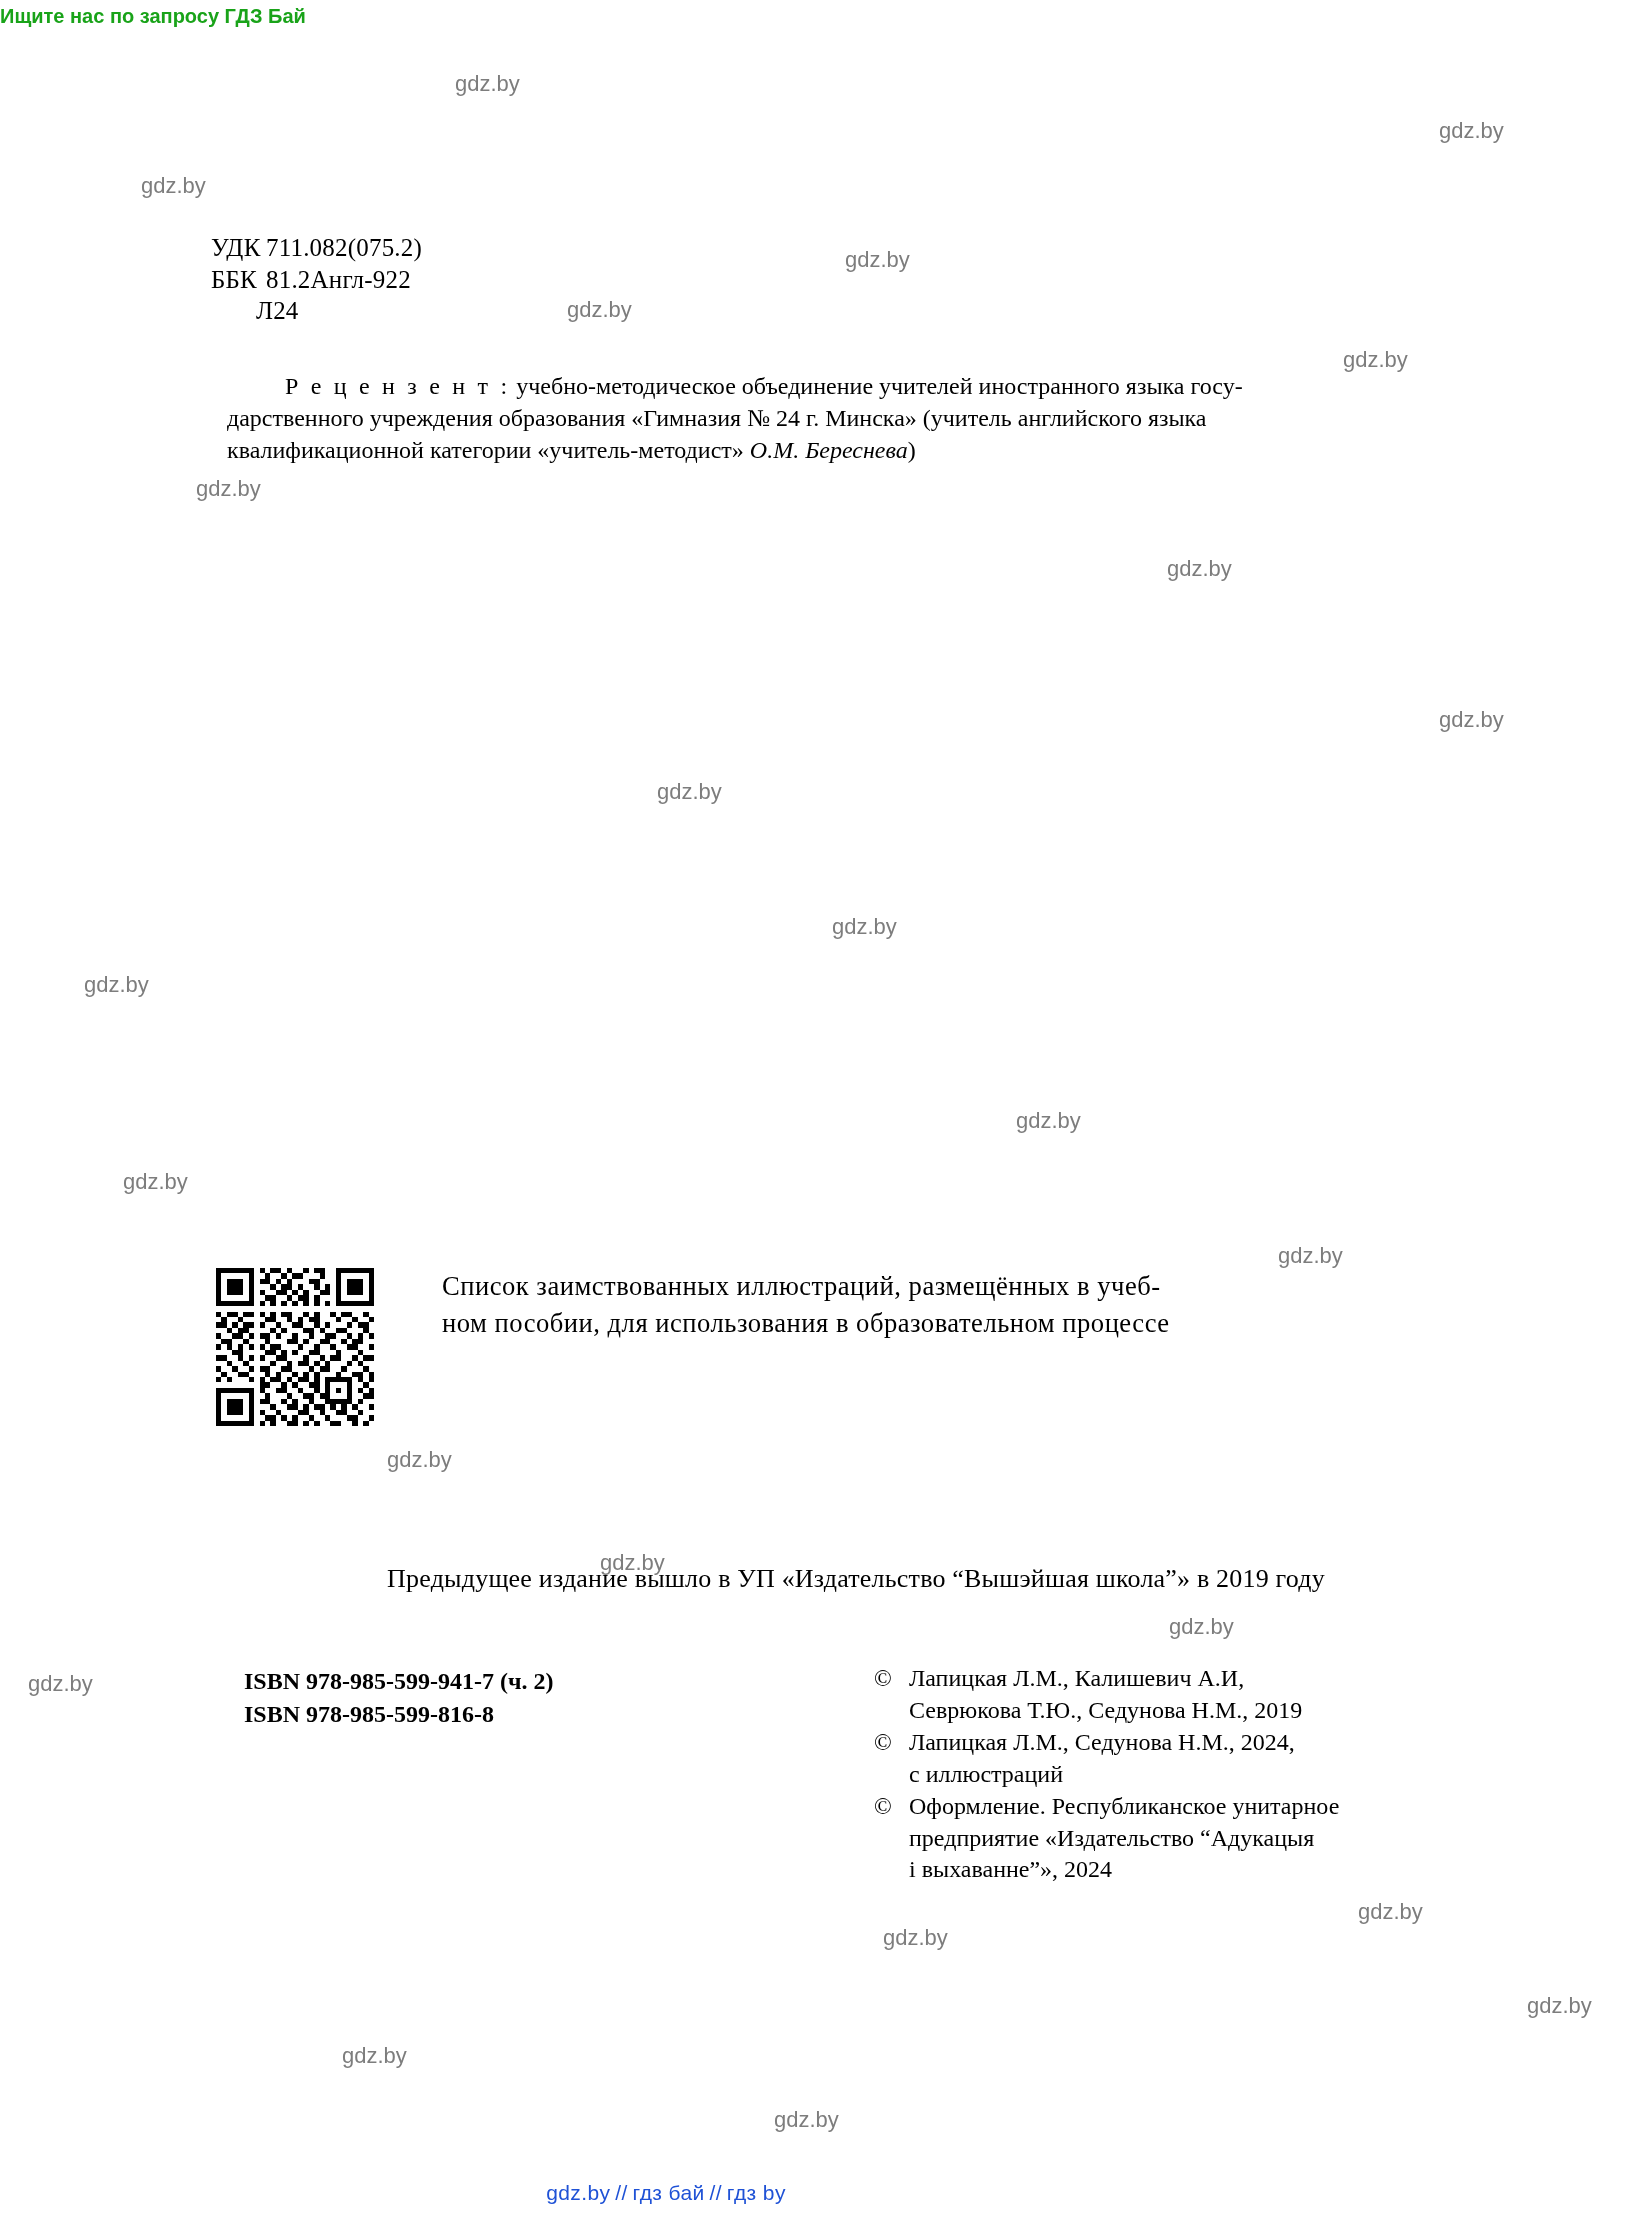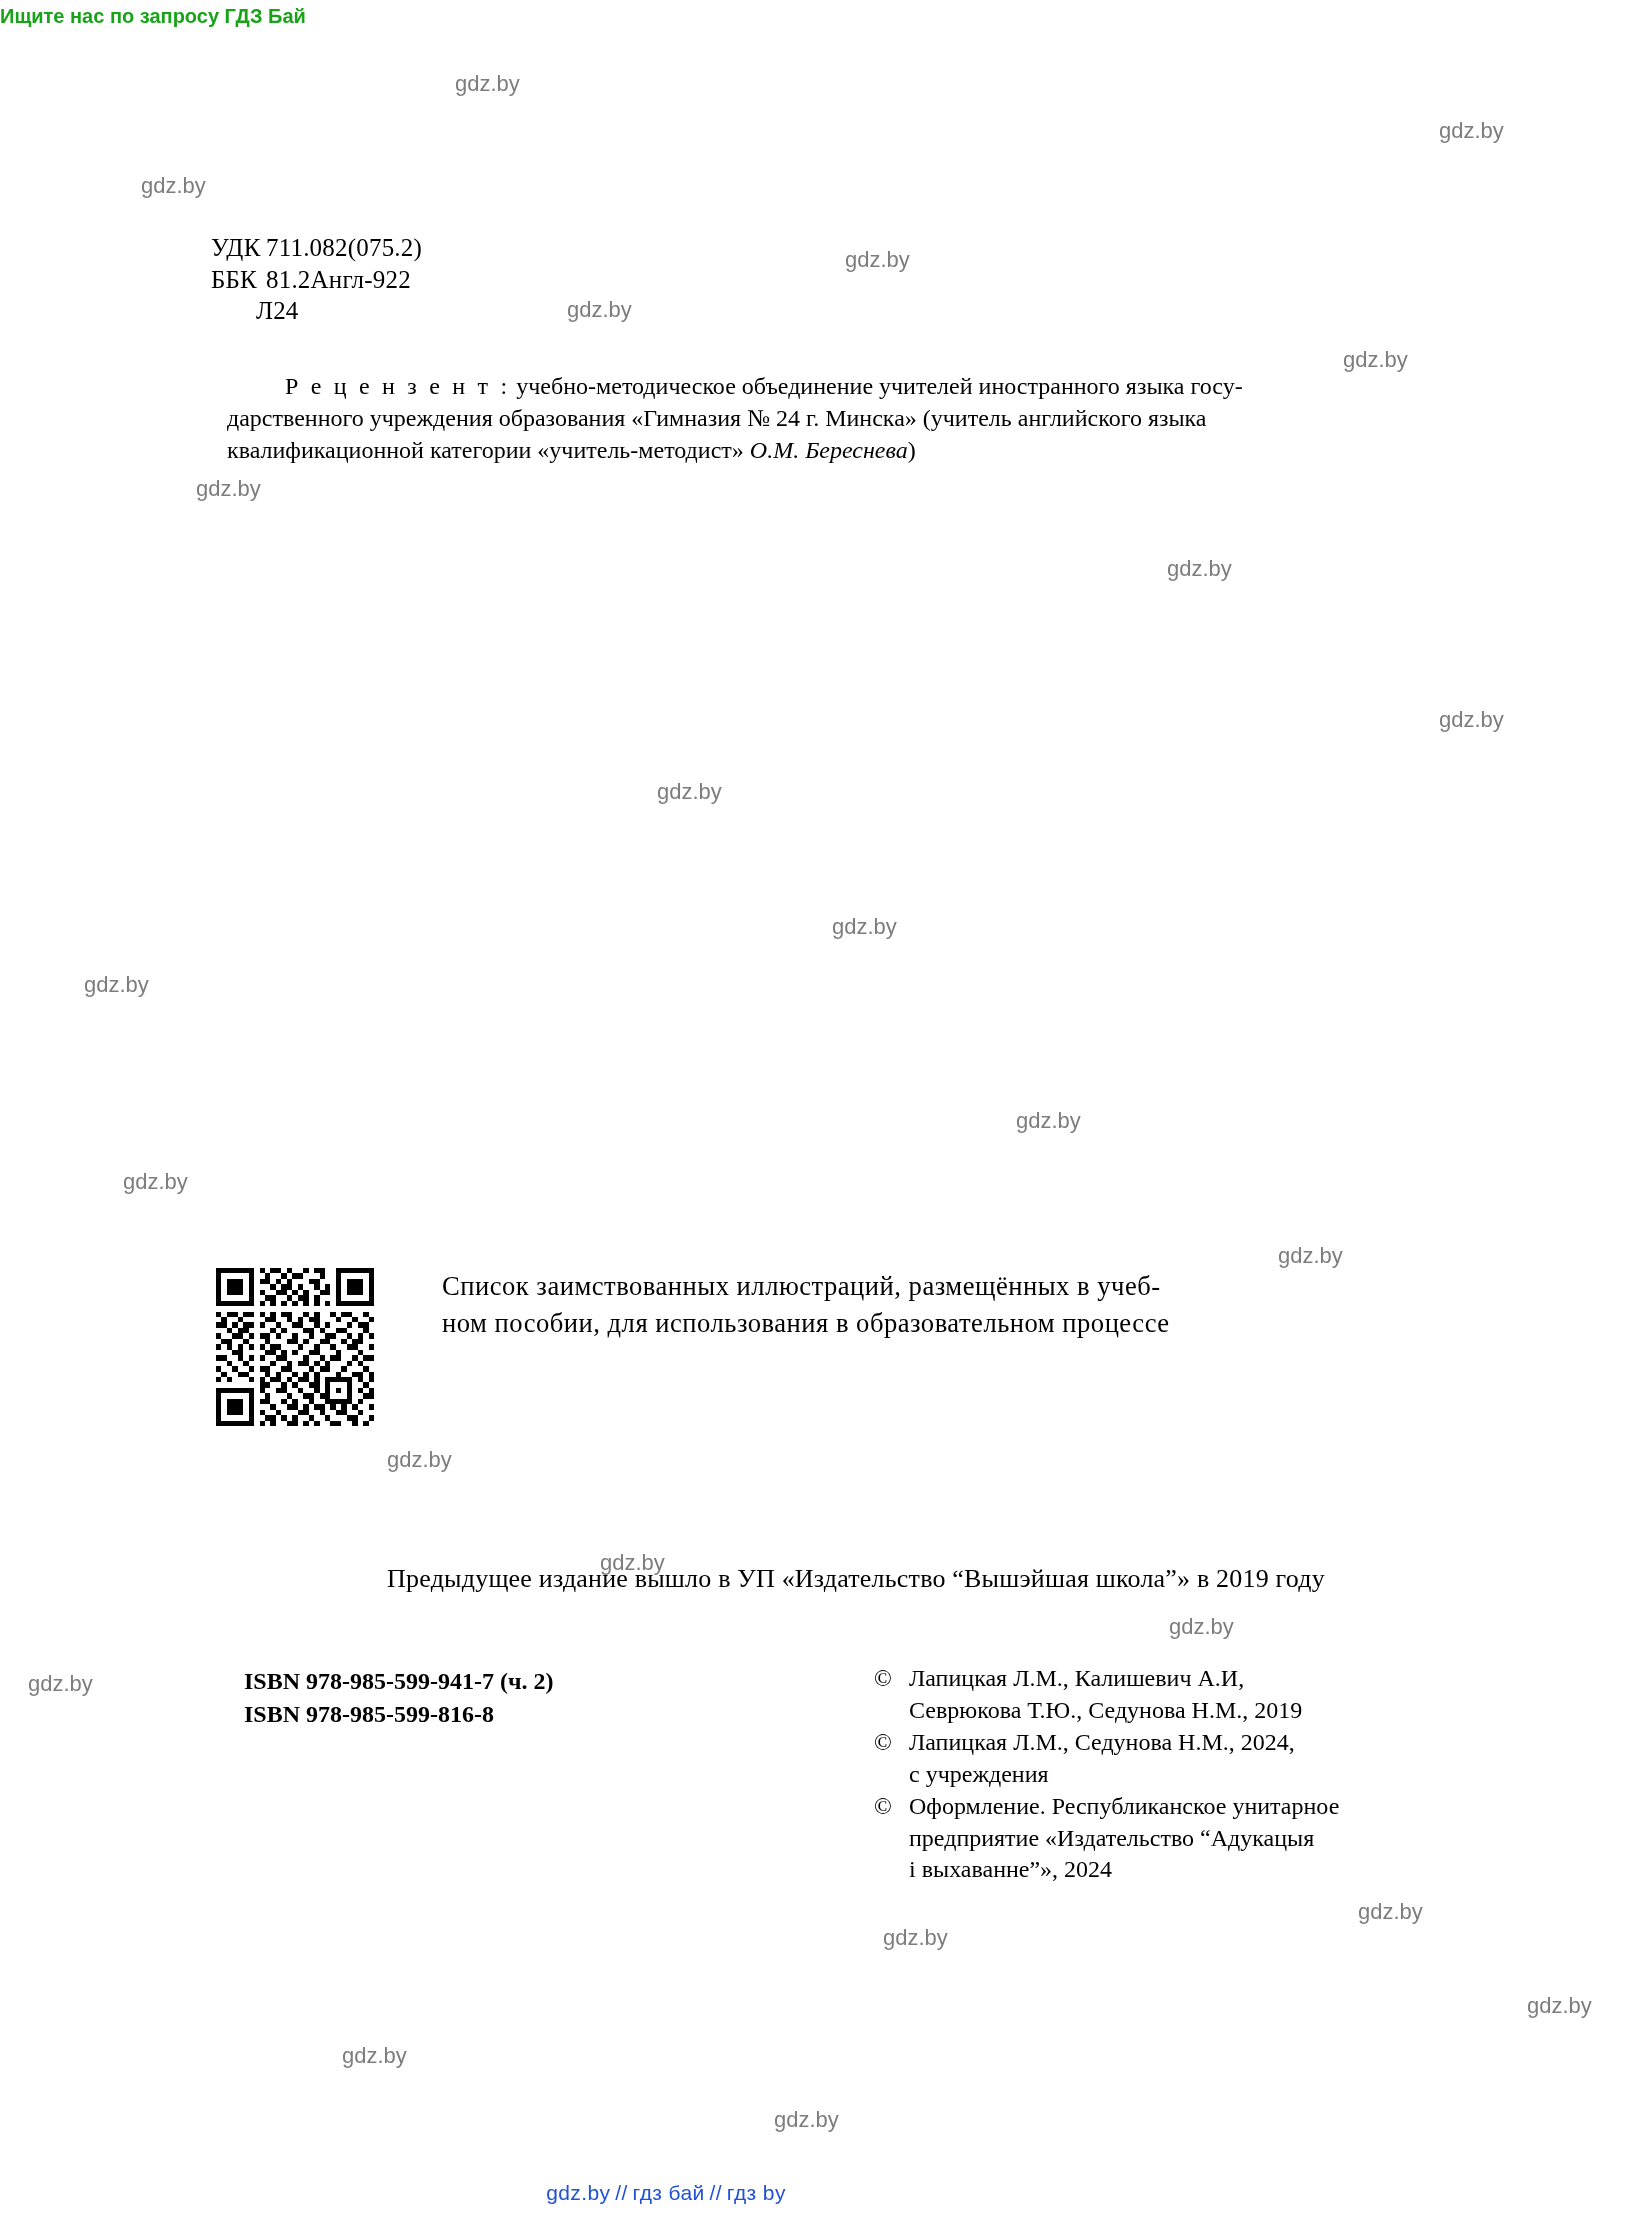--- a/index.html
+++ b/index.html
@@ -476,21 +476,21 @@
       <div class="cp-sym">©</div>
       <div class="cp-txt">
         <div>Лапицкая Л.М., Калишевич А.И,</div>
         <div>Севрюкова Т.Ю., Седунова Н.М., 2019</div>
       </div>
     </div>
     <div class="cp-row">
       <div class="cp-sym">©</div>
       <div class="cp-txt">
         <div>Лапицкая Л.М., Седунова Н.М., 2024,</div>
-        <div>с учреждения</div>
+        <div>с иллюстраций</div>
       </div>
     </div>
     <div class="cp-row">
       <div class="cp-sym">©</div>
       <div class="cp-txt">
         <div>Оформление. Республиканское унитарное</div>
         <div>предприятие «Издательство “Адукацыя</div>
         <div>i выхаванне”», 2024</div>
       </div>
     </div>

